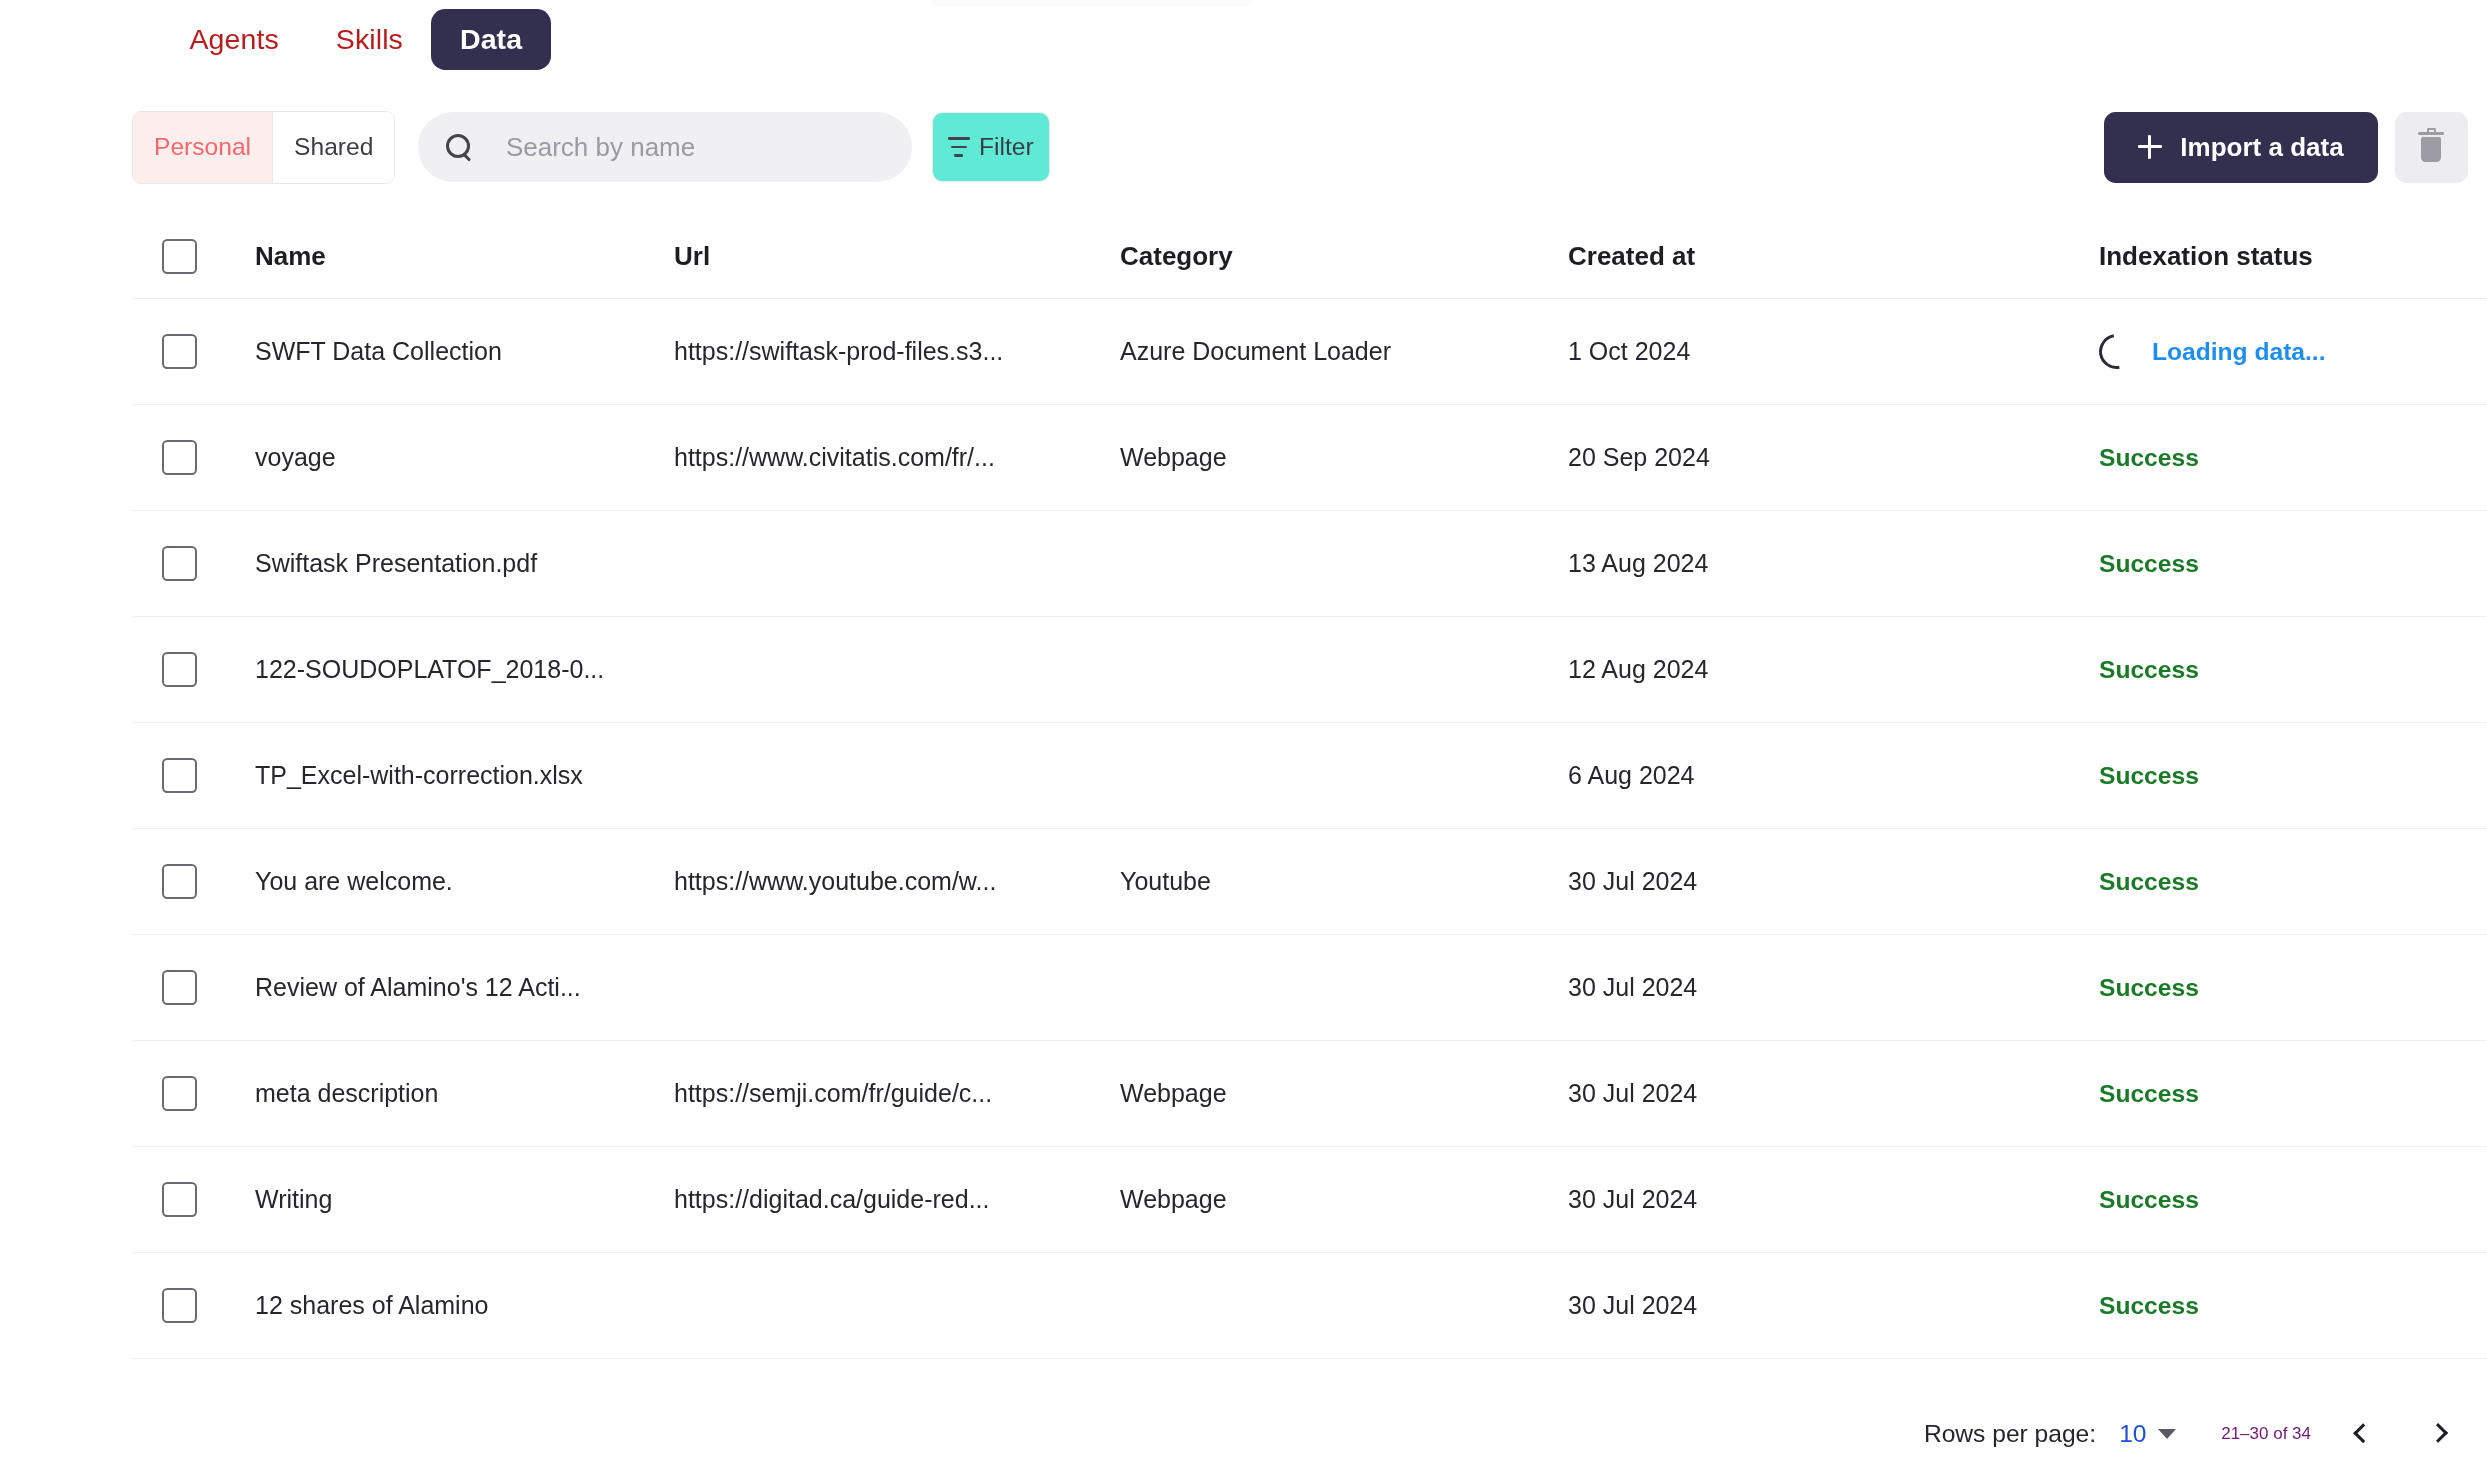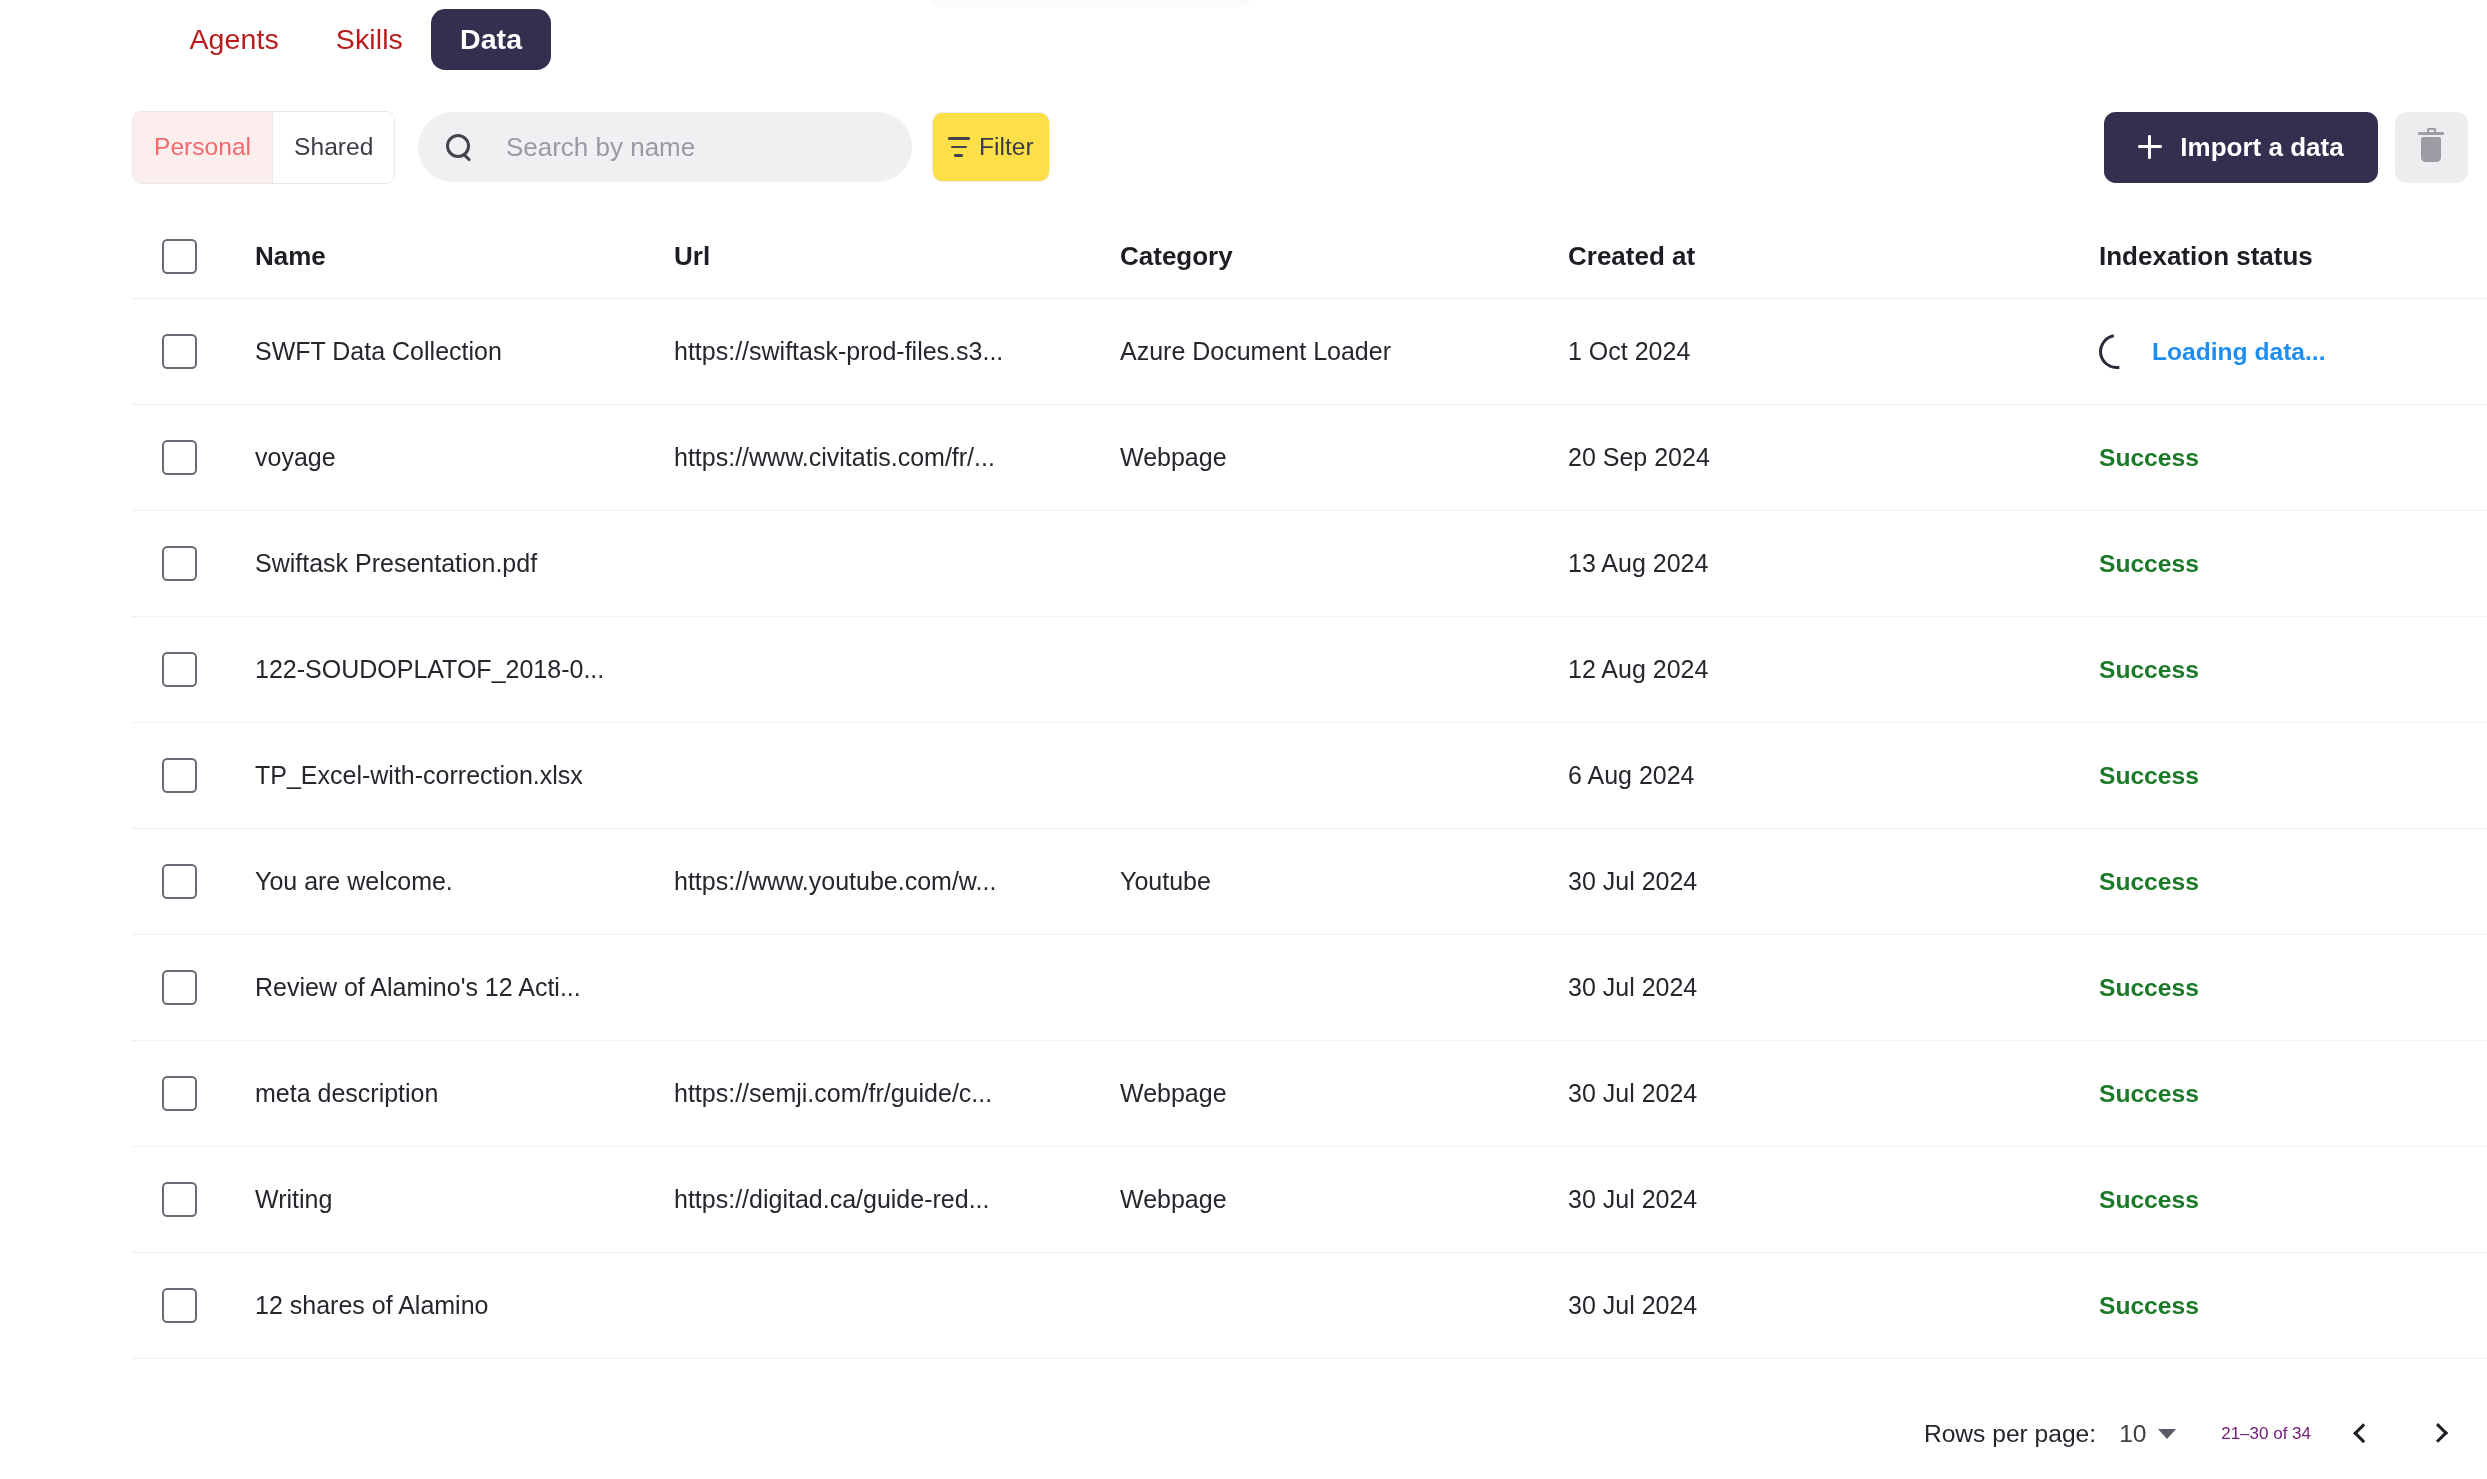--- a/index.html
+++ b/index.html
@@ -128,21 +128,21 @@
     font-size: 26px;
     color: #9a9aa4;
     font-family: "Liberation Sans", sans-serif;
   }
 
   .filter-btn {
     margin-left: 19.4px;
     width: 118px; height: 70px;
     border: 1.3px solid #ececed;
     border-radius: 10.4px;
-    background: #fde047;
+    background: #5eead4;
     display: flex; align-items: center; justify-content: center;
     gap: 9px;
     cursor: pointer;
     font-family: "Liberation Sans", sans-serif;
   }
   .filter-ico {
     width: 22px; height: 19.4px;
     display: flex; flex-direction: column; justify-content: space-between;
     align-items: center;
   }
@@ -299,21 +299,21 @@
     align-items: center;
     gap: 0px;
     font-family: "Liberation Sans", sans-serif;
   }
   .pager .lbl { font-size: 24.6px; color: #25252d; }
   .rpp {
     display: flex; align-items: center; gap: 11.7px;
     margin-left: 23px;
     cursor: pointer;
   }
-  .rpp .val { font-size: 24.6px; color: #404040; }
+  .rpp .val { font-size: 24.6px; color: #1d4ed8; }
   .caret {
     width: 0; height: 0;
     border-left: 9.7px solid transparent;
     border-right: 9.7px solid transparent;
     border-top: 10.4px solid #5a5a64;
   }
   .range { margin-left: 45px; font-size: 17px; color: #701a75; }
   .navbtn {
     margin-left: 30px;
     width: 45px; height: 45px;

